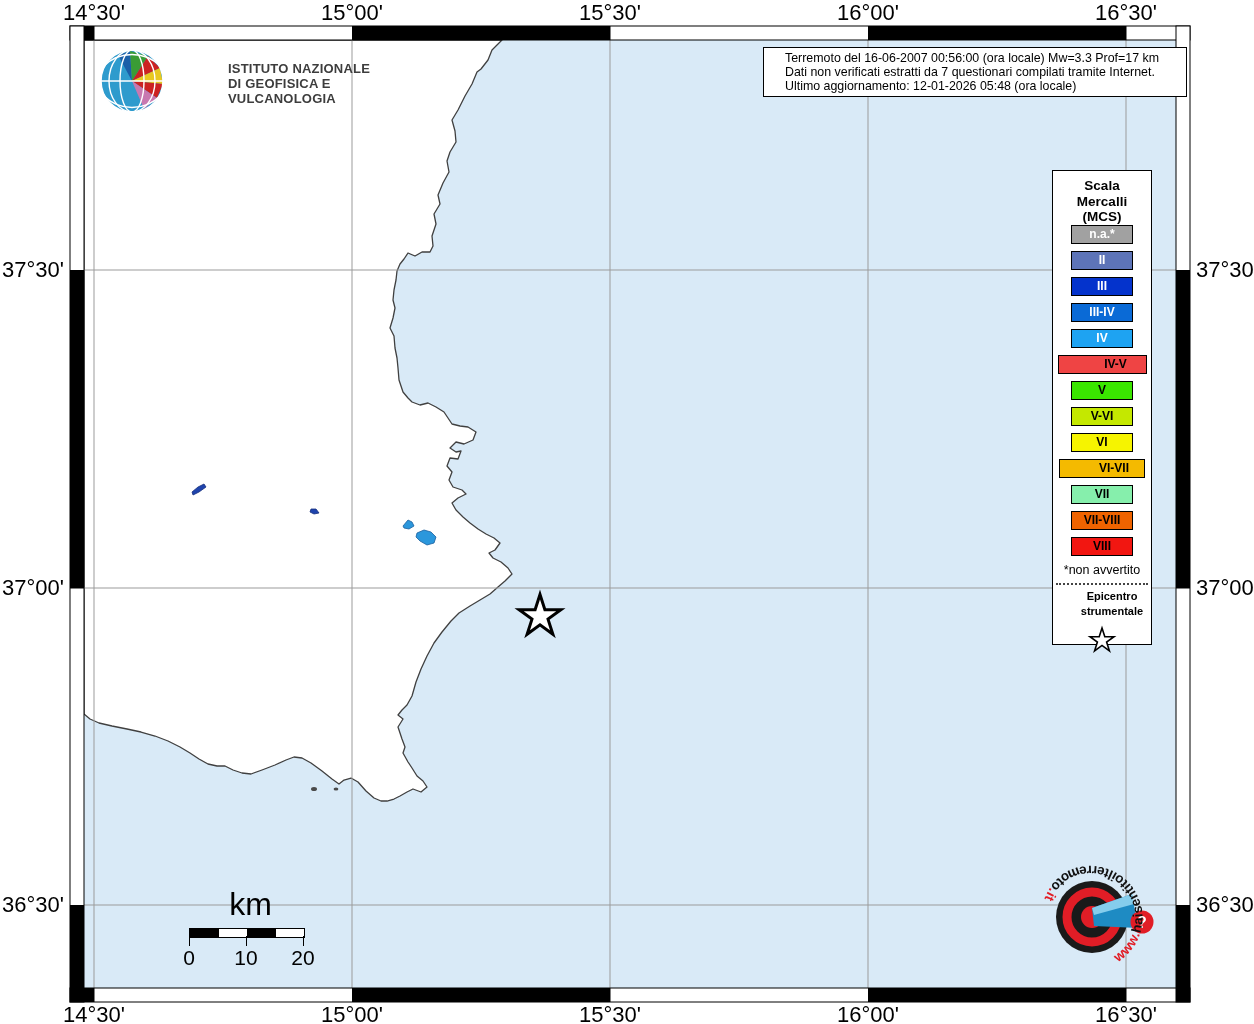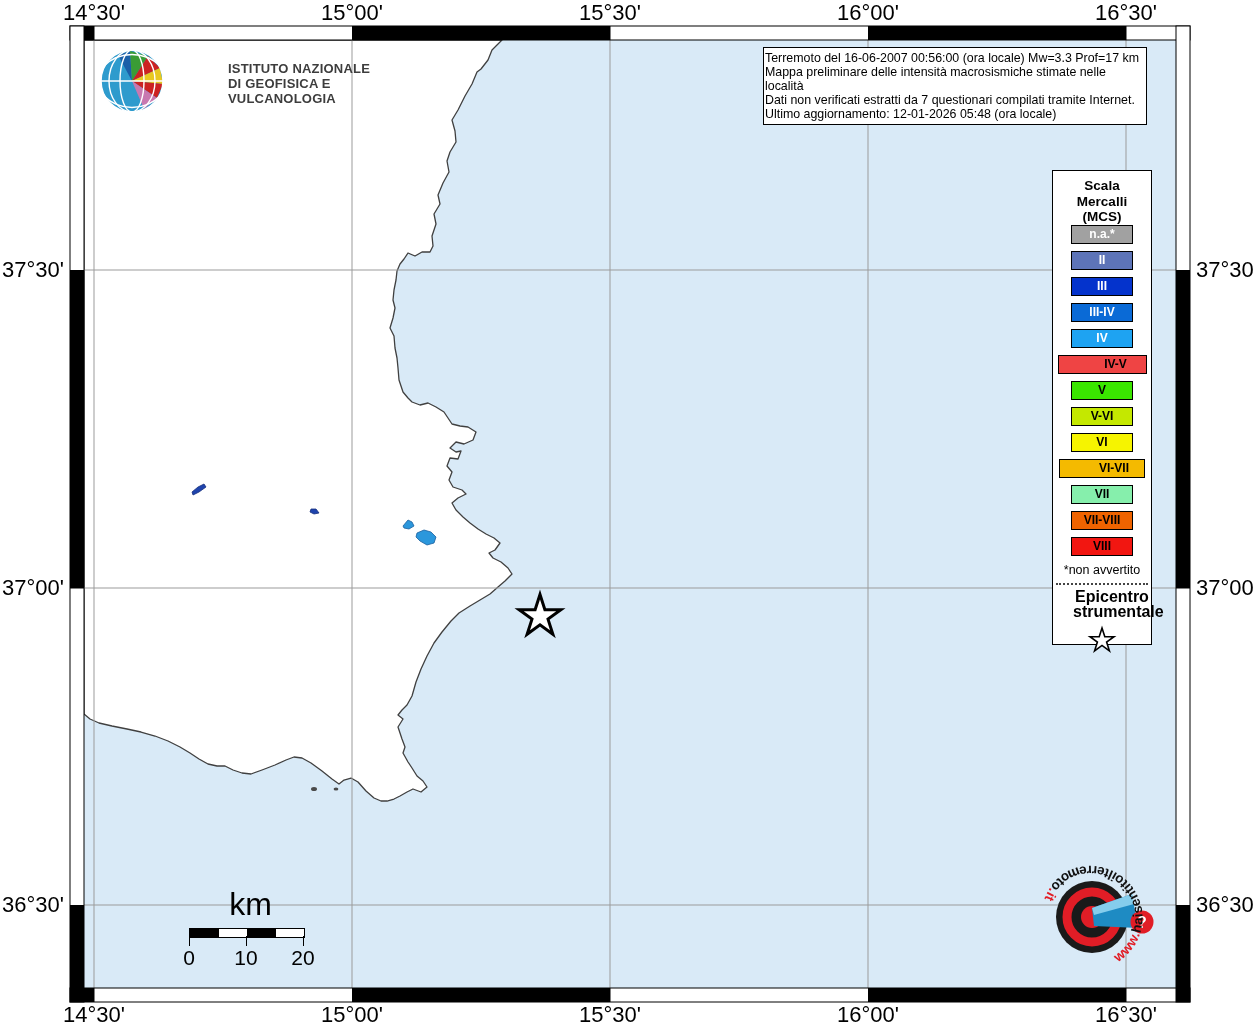--- a/index.html
+++ b/index.html
@@ -9,32 +9,32 @@
   .axlab{position:absolute;font-size:22px;color:#000;white-space:nowrap;}
   .axlab.top{top:0;transform:translateX(-50%);}
   .axlab.bot{top:1002px;transform:translateX(-50%);}
   .axlab.lft{left:0;width:64px;text-align:right;transform:translateY(-50%);}
   .axlab.rgt{left:1196px;width:60px;text-align:left;transform:translateY(-50%);}
   #ingv{position:absolute;left:100px;top:48px;width:330px;height:66px;}
   #ingv .glb{position:absolute;left:0;top:0;}
   #ingv .txt{position:absolute;left:128px;top:13px;color:#3d3d3d;font-weight:bold;
              font-size:13px;line-height:15px;letter-spacing:.2px;}
   #infobox{position:absolute;left:763px;top:47px;width:380px;background:#fff;
-           border:1px solid #000;padding:3px 1px;font-size:12.4px;line-height:14px;color:#000;}
+           border:1px solid #000;padding:3px 21px;font-size:12.4px;line-height:14px;color:#000;}
   #legend{position:absolute;left:1052px;top:170px;width:98px;height:473px;background:#fff;
           border:1px solid #000;text-align:center;}
   #legend .ttl{font-weight:bold;font-size:13.5px;line-height:15.5px;margin-top:6px;}
   #legend .ttl:first-child{margin-top:7px;}
   #legend .ttl + .ttl{margin-top:0;}
   .sw{width:60px;height:17px;line-height:17px;margin:0 auto 7px;border:1px solid #000;
       font-weight:bold;font-size:12px;}
   .sw:first-of-type{margin-top:8px;}
   #legend .foot{font-size:12.5px;margin-top:2px;}
   #legend .dots{border:none;border-top:2px dotted #444;margin:6px 3px 4px;}
-  #legend .epi{font-weight:bold;font-size:16px;line-height:15.5px;margin-left:20px;}
+  #legend .epi{font-weight:bold;font-size:11px;line-height:15.5px;margin-left:20px;}
   #sb-km{position:absolute;left:192px;top:886px;width:80px;text-align:right;font-size:32px;color:#000;}
   #sb-bar{position:absolute;left:189px;top:928px;width:114px;height:8px;border:1px solid #000;background:#fff;}
   .sb-seg{position:absolute;top:0;height:8px;background:#000;}
   .sb-tick{position:absolute;top:936px;width:1px;height:10px;background:#000;}
   .sb-num{position:absolute;top:946px;width:40px;text-align:center;font-size:21px;color:#000;
           transform:translateX(-50%);}
   #hsit{position:absolute;left:1030px;top:852px;}
 </style>
 </head>
 <body>
@@ -155,21 +155,20 @@
     <circle cx="32" cy="33" r="31" fill="none" stroke="#ffffff" stroke-width="1.5"></circle>
   </svg>
   <div class="txt">
     <div>ISTITUTO NAZIONALE</div>
     <div>DI GEOFISICA E VULCANOLOGIA</div>
   </div>
 </div>
 
 <div id="infobox">
   <div>Terremoto del 16-06-2007 00:56:00 (ora locale) Mw=3.3 Prof=17 km</div>
-  <div>Mappa preliminare delle intensità macrosismiche stimate nelle località</div>
   <div>Dati non verificati estratti da 7 questionari compilati tramite Internet.</div>
   <div>Ultimo aggiornamento: 12-01-2026 05:48 (ora locale)</div>
 </div>
 
 <div id="legend">
   <div class="ttl">Scala</div>
   <div class="ttl">Mercalli</div>
   <div class="ttl">(MCS)</div>
   <div class="sw" style="background: rgb(161, 161, 161); color: rgb(255, 255, 255);">n.a.*</div>
   <div class="sw" style="background: rgb(93, 116, 184); color: rgb(255, 255, 255);">II</div>

